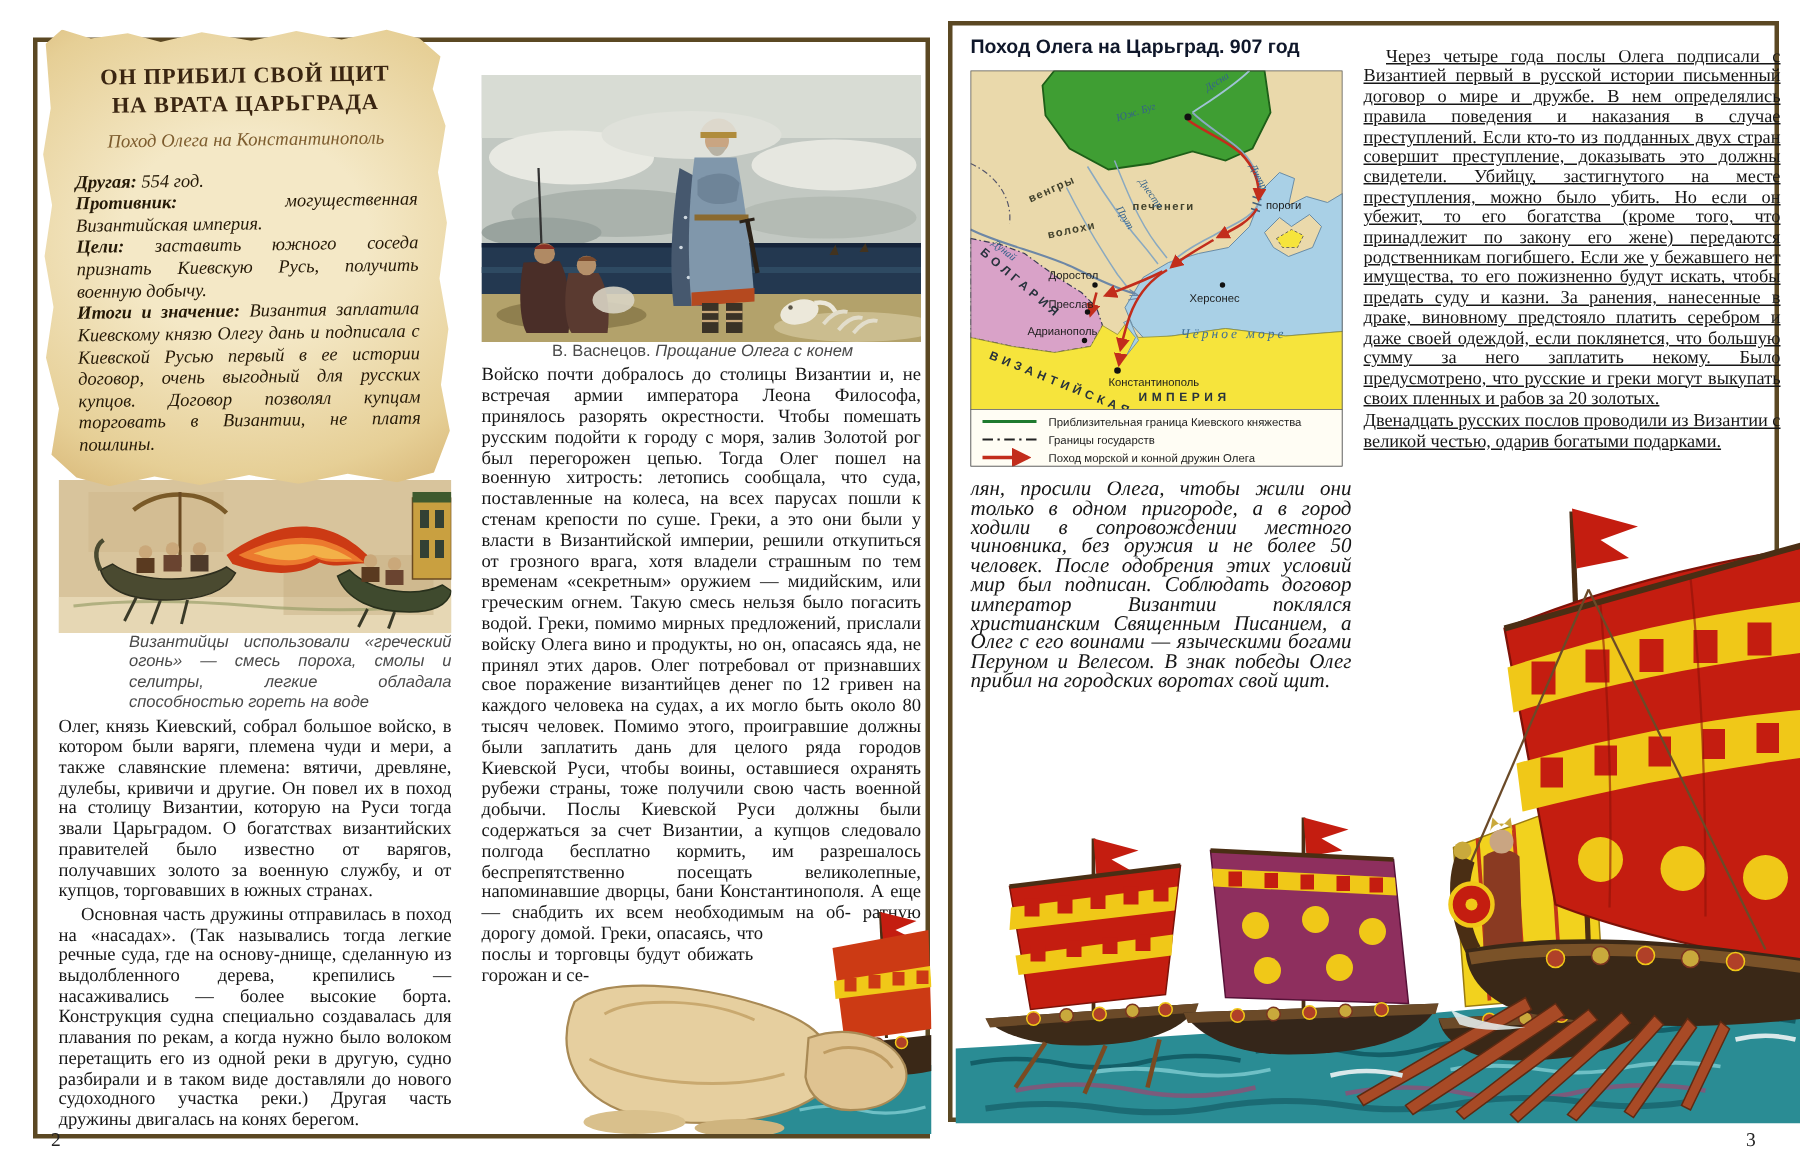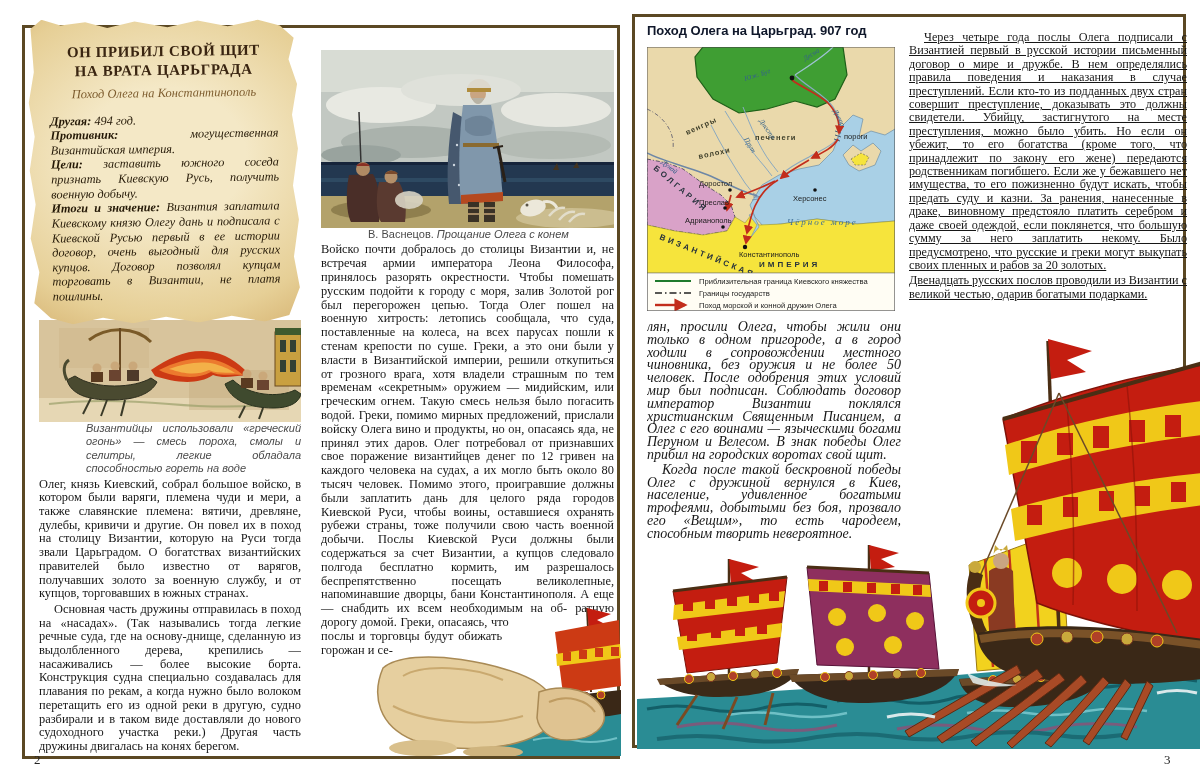--- a/index.html
+++ b/index.html
@@ -60,21 +60,21 @@
 <body>
 
 <div id="stage">
 
   <div class="page" id="page-left">
 
     <div class="parchment">
       <div class="p-title">ОН ПРИБИЛ СВОЙ ЩИТ</div>
       <div class="p-title">НА ВРАТА ЦАРЬГРАДА</div>
       <div class="p-sub">Поход Олега на Константинополь</div>
-      <p class="p-fact"><b>Другая:</b><span> 494 год.</span></p>
+      <p class="p-fact"><b>Другая:</b><span> 554 год.</span></p>
       <p class="p-fact"><b>Противник:</b><span> могущественная Византийская империя.</span></p>
       <p class="p-fact"><b>Цели:</b><span> заставить южного соседа признать Киевскую Русь, получить военную добычу.</span></p>
       <p class="p-fact"><b>Итоги и значение:</b><span> Византия заплатила Киевскому князю Олегу дань и подписала с Киевской Русью первый в ее истории договор, очень выгодный для русских купцов. Договор позволял купцам торговать в Византии, не платя пошлины.</span></p>
     </div>
 
     <div class="col body" id="lcol1">
       <svg width="262" height="102" viewBox="0 0 262 102">
         <rect width="262" height="102" fill="#d8c49c"></rect>
         <rect y="78" width="262" height="24" fill="#e6d7b4"></rect>
         <rect x="20" y="8" width="90" height="40" fill="#cdb58a" opacity=".5"></rect>
@@ -288,21 +288,20 @@
       <text class="lgnd" x="52" y="237">Приблизительная граница Киевского княжества</text>
       <line x1="8" y1="246" x2="44" y2="246" stroke="#222" stroke-width="1.4" stroke-dasharray="7 3 1.5 3"></line>
       <text class="lgnd" x="52" y="249">Границы государств</text>
       <line x1="8" y1="258" x2="38" y2="258" stroke="#c22d1c" stroke-width="2.4" marker-end="url(#arr)"></line>
       <text class="lgnd" x="52" y="261">Поход морской и конной дружин Олега</text>
       <rect x="0" y="0" width="248" height="264" fill="none" stroke="#555" stroke-width="1"></rect>
     </svg>
 
     <div class="col body" id="rcol1">
       <p>лян, просили Олега, чтобы жили они только в одном пригороде, а в город ходили в сопровождении местного чиновника, без оружия и не более 50 человек. После одобрения этих условий мир был подписан. Соблюдать договор император Византии поклялся христианским Священным Писанием, а Олег с его воинами — языческими богами Перуном и Велесом. В знак победы Олег прибил на городских воротах свой щит.</p>
-      <p class="indent">Когда после такой бескровной победы Олег с дружиной вернулся в Киев, население, удивленное богатыми трофеями, добытыми без боя, прозвало его «Вещим», то есть чародеем, способным творить невероятное.</p>
     </div>
 
     <div class="col body" id="rcol2">
       <p class="indent">Через четыре года послы Олега подписали с Византией первый в русской истории письменный договор о мире и дружбе. В нем определялись правила поведения и наказания в случае преступлений. Если кто-то из подданных двух стран совершит преступление, доказывать это должны свидетели. Убийцу, застигнутого на месте преступления, можно было убить. Но если он убежит, то его богатства (кроме того, что принадлежит по закону его жене) передаются родственникам погибшего. Если же у бежавшего нет имущества, то его пожизненно будут искать, чтобы предать суду и казни. За ранения, нанесенные в драке, виновному предстояло платить серебром и даже своей одеждой, если поклянется, что большую сумму за него заплатить некому. Было предусмотрено, что русские и греки могут выкупать своих пленных и рабов за 20 золотых.</p>
       <p class="center-par">Двенадцать русских послов проводили из Византии с великой честью, одарив богатыми подарками.</p>
     </div>
 
     <svg class="art" style="left:2px;top:316px;z-index:6;" width="566" height="416" viewBox="0 0 566 416">
 
       <path d="M0 366 C 100 360 200 356 300 344 C 400 334 500 330 566 326 L 566 416 L 0 416 Z" fill="#2a8c94"></path>

